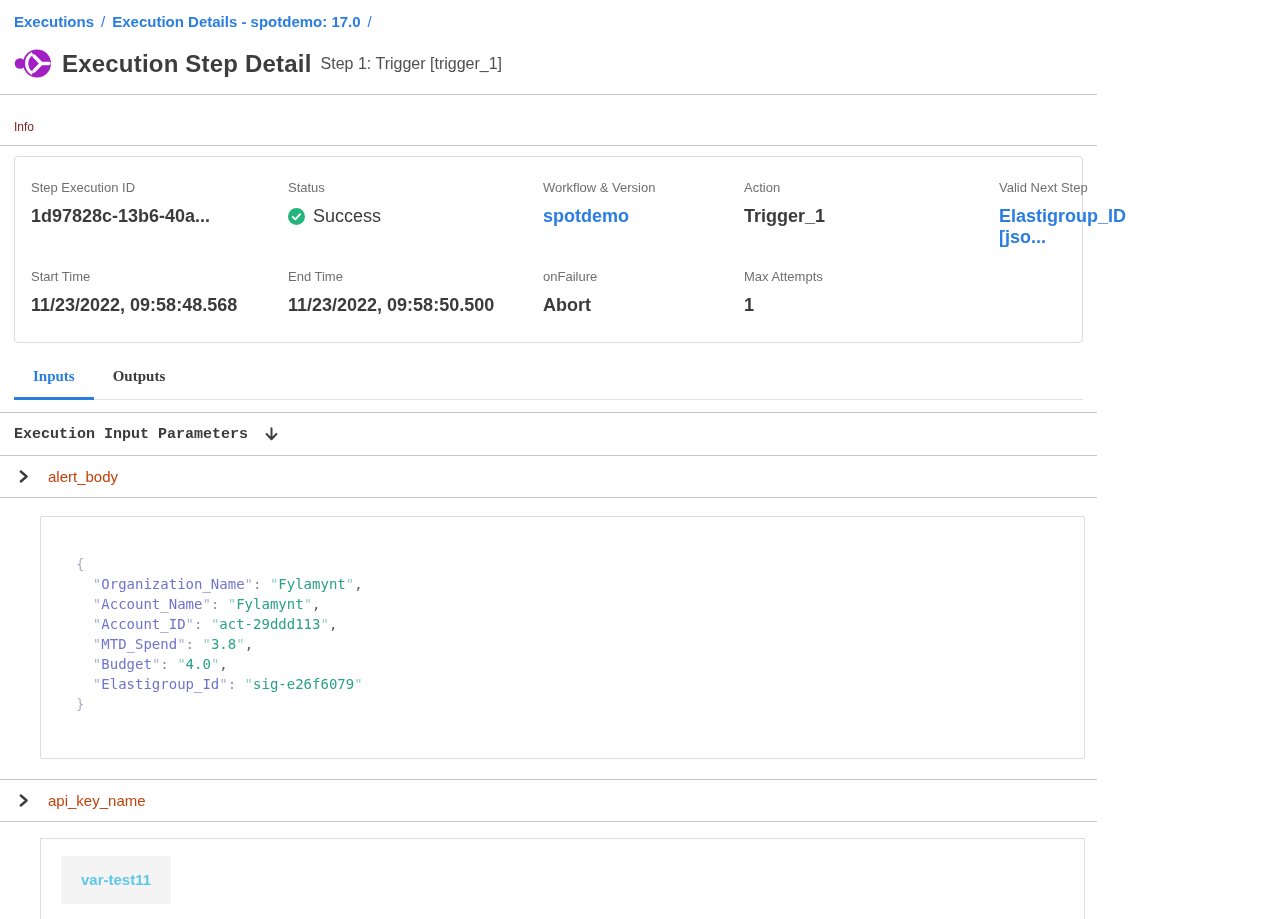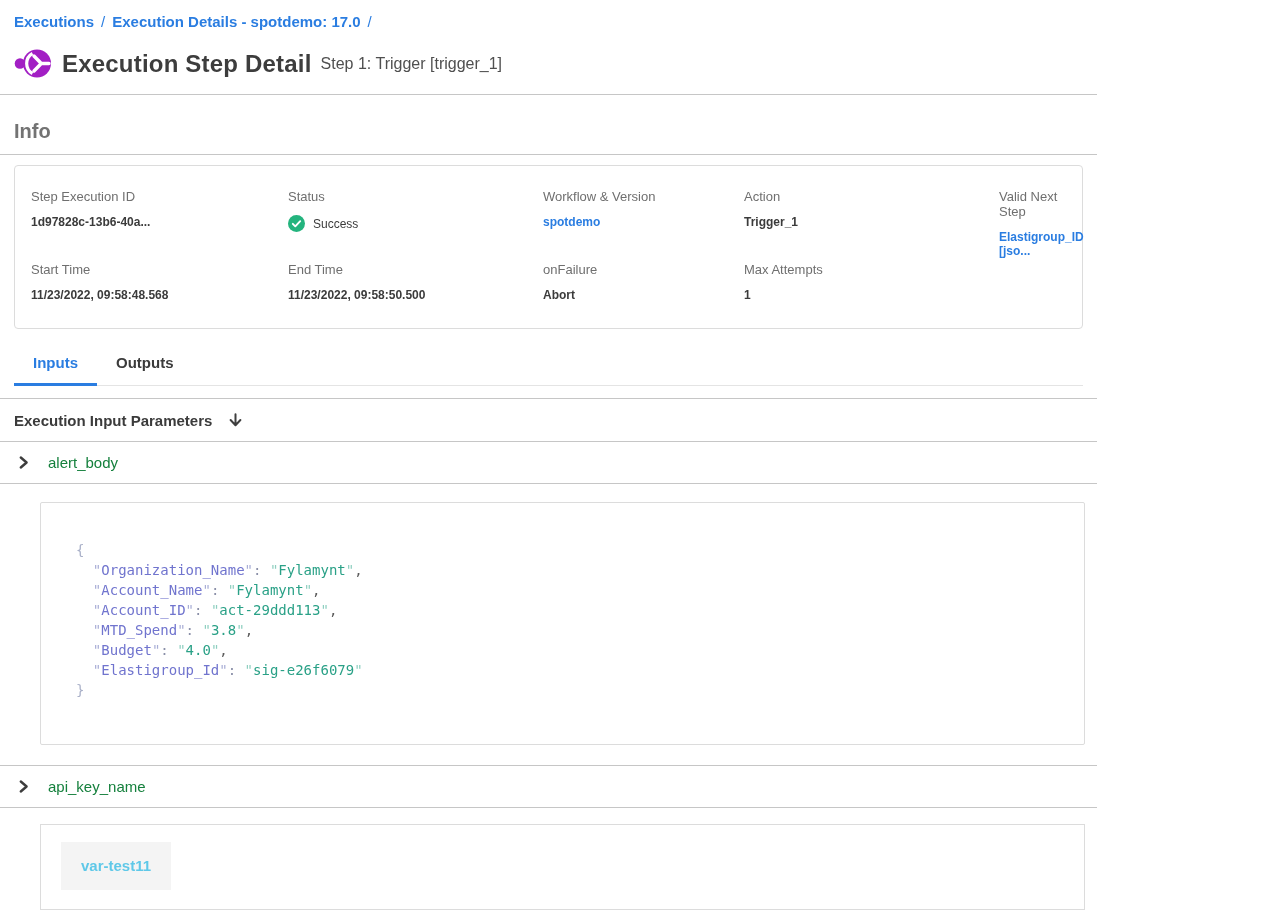--- a/index.html
+++ b/index.html
@@ -22,61 +22,62 @@
 
   
   .titlebar { display: flex; align-items: center; margin: 17px 0 0 14px; }
   .logo { width: 38px; height: 33px; margin-right: 10px; flex: 0 0 auto; }
   .title { font-size: 24px; font-weight: 700; color: #3d3d3d; letter-spacing: .2px; }
   .subtitle { font-size: 16px; font-weight: 400; color: #4f4f4f; margin-left: 9px; }
 
   .hr { height: 1px; background: #c6c6c6; width: 100%; }
 
   .hr-title { margin-top: 14px; }
-  .info-heading { margin: 25px 0 0 14px; font-size: 20px; font-weight: 700; color: #737373; }
+  .info-heading { margin: 25px 0 0 14px; font-size: 12px; font-weight: 400; color: #7f1d1d; }
   .hr-info { margin-top: 11px; }
 
   
   .card {
     margin: 10px 14px 0 14px;
     border: 1px solid #dcdcdc; border-radius: 4px;
     padding: 23px 16px 26px 16px;
     display: grid;
     grid-template-columns: 257px 255px 201px 255px 1fr;
-    row-gap: 4px;
+    row-gap: 21px;
     background: #fff;
   }
   .flabel { font-size: 13px; color: #6f6f6f; margin-bottom: 11px; }
-  .fvalue { font-size: 12px; font-weight: 600; color: #3b3b3b; }
+  .fvalue { font-size: 18px; font-weight: 600; color: #3b3b3b; }
   .fvalue.link { color: #2a7de1; cursor: pointer; }
   .status-line { display: flex; align-items: center; gap: 8px; }
   .check-icon { width: 17px; height: 17px; display: block; }
 
   
   .tabs { margin: 23px 14px 0 14px; display: flex; border-bottom: 1px solid #e4e4e4; }
   .tab {
     padding: 2px 19px 12px 19px; font-size: 15px; font-weight: 600;
-    color: #3b3b3b; cursor: pointer; margin-bottom: -1px;
+    color: #3b3b3b; cursor: pointer; margin-bottom: -1px; font-family: Liberation Serif, serif;
   }
   .tab.active { color: #2a7de1; border-bottom: 3px solid #2a7de1; }
 
   .hr-sect { margin-top: 12px; }
 
   .params-row {
     display: flex; align-items: flex-start; gap: 15px;
     padding: 13px 0 12px 14px;
+    font-family: Liberation Mono, monospace;
   }
   .params-label { font-size: 15px; font-weight: 700; color: #3b3b3b; }
   .arrow-down-icon { width: 17px; height: 17px; display: block; }
 
   .section-row {
     display: flex; align-items: center; gap: 17px;
     padding: 12px 0 12px 16px; cursor: pointer;
   }
-  .section-label { font-size: 15px; font-weight: 400; color: #15803d; }
+  .section-label { font-size: 15px; font-weight: 400; color: #c2410c; }
   .chev-icon { width: 15px; height: 15px; display: block; }
 
   
   .codebox {
     margin: 18px 12px 0 40px;
     border: 1px solid #dcdcdc; border-radius: 2px;
     padding: 37px 20px 44px 35px;
     background: #fff;
   }
   .code {

